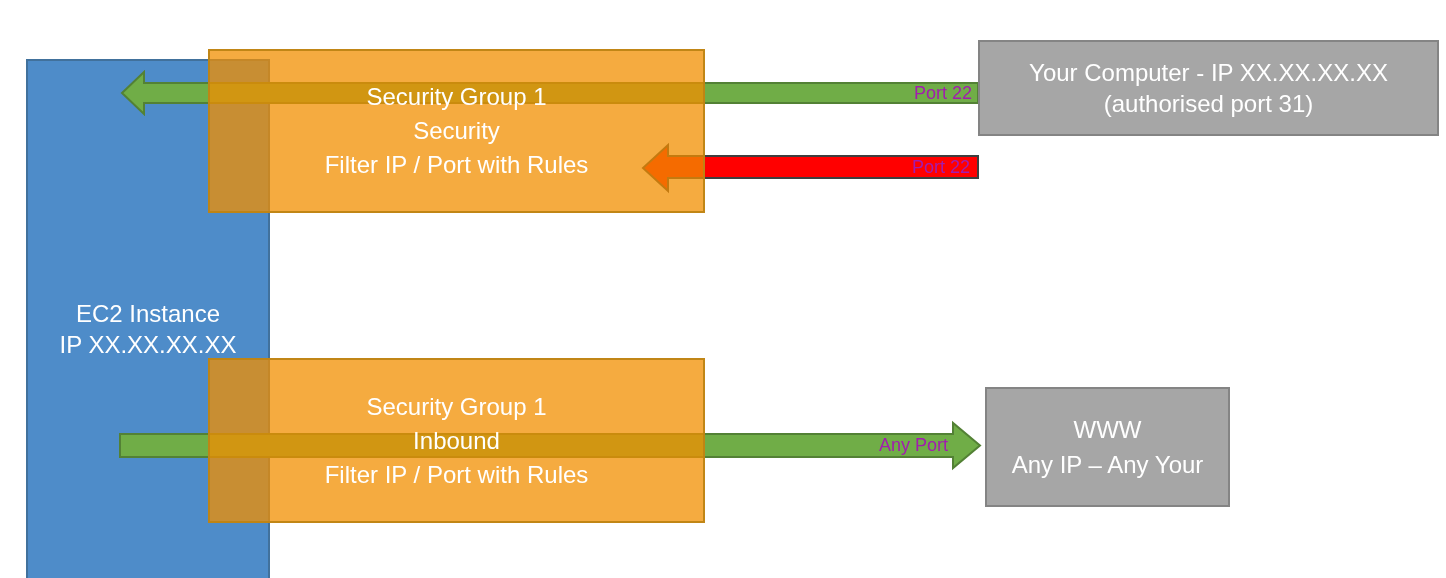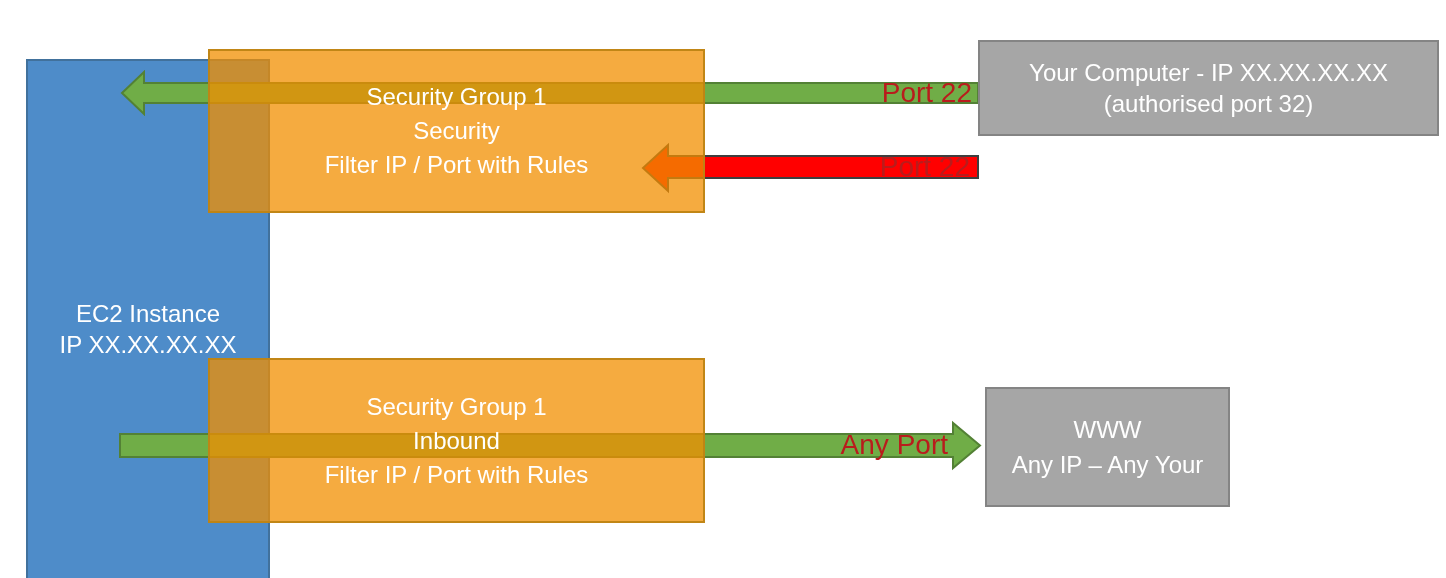--- a/index.html
+++ b/index.html
@@ -30,21 +30,21 @@
   .gray{
     background:#A6A6A6;border:2px solid #848484;z-index:2;
     display:flex;flex-direction:column;align-items:center;justify-content:center;
     font-size:24px;text-align:center;
   }
   .gray-your{left:978px;top:40px;width:461px;height:96px;line-height:31px;}
   .gray-other{left:978px;top:133px;width:461px;height:89px;line-height:35px;}
   .gray-www{left:985px;top:387px;width:245px;height:120px;line-height:35px;}
   
   .port-label{
-    z-index:4;font-size:28px;line-height:26px;text-align:right;color:#b91c1c;
+    z-index:4;font-size:18px;line-height:26px;text-align:right;color:#a21caf;
     white-space:nowrap;
   }
   .lbl-in-green{left:820px;top:80px;width:152px;}
   .lbl-in-red{left:820px;top:154px;width:150px;}
   .lbl-out{left:800px;top:432px;width:148px;text-align:right;}
 </style>
 </head>
 <body>
 
 <div id="canvas">
@@ -76,21 +76,21 @@
   </div>
 
   <div class="abs sg sg-outbound">
     <div>Security Group 1</div>
     <div>Inbound</div>
     <div>Filter IP / Port with Rules</div>
   </div>
 
   <div class="abs gray gray-your">
     <div>Your Computer - IP XX.XX.XX.XX</div>
-    <div>(authorised port 32)</div>
+    <div>(authorised port 31)</div>
   </div>
 
 
   <div class="abs gray gray-www">
     <div>WWW</div>
     <div>Any IP – Any Your</div>
   </div>
 
   <div class="abs port-label lbl-in-green">Port 22</div>
   <div class="abs port-label lbl-in-red">Port 22</div>

